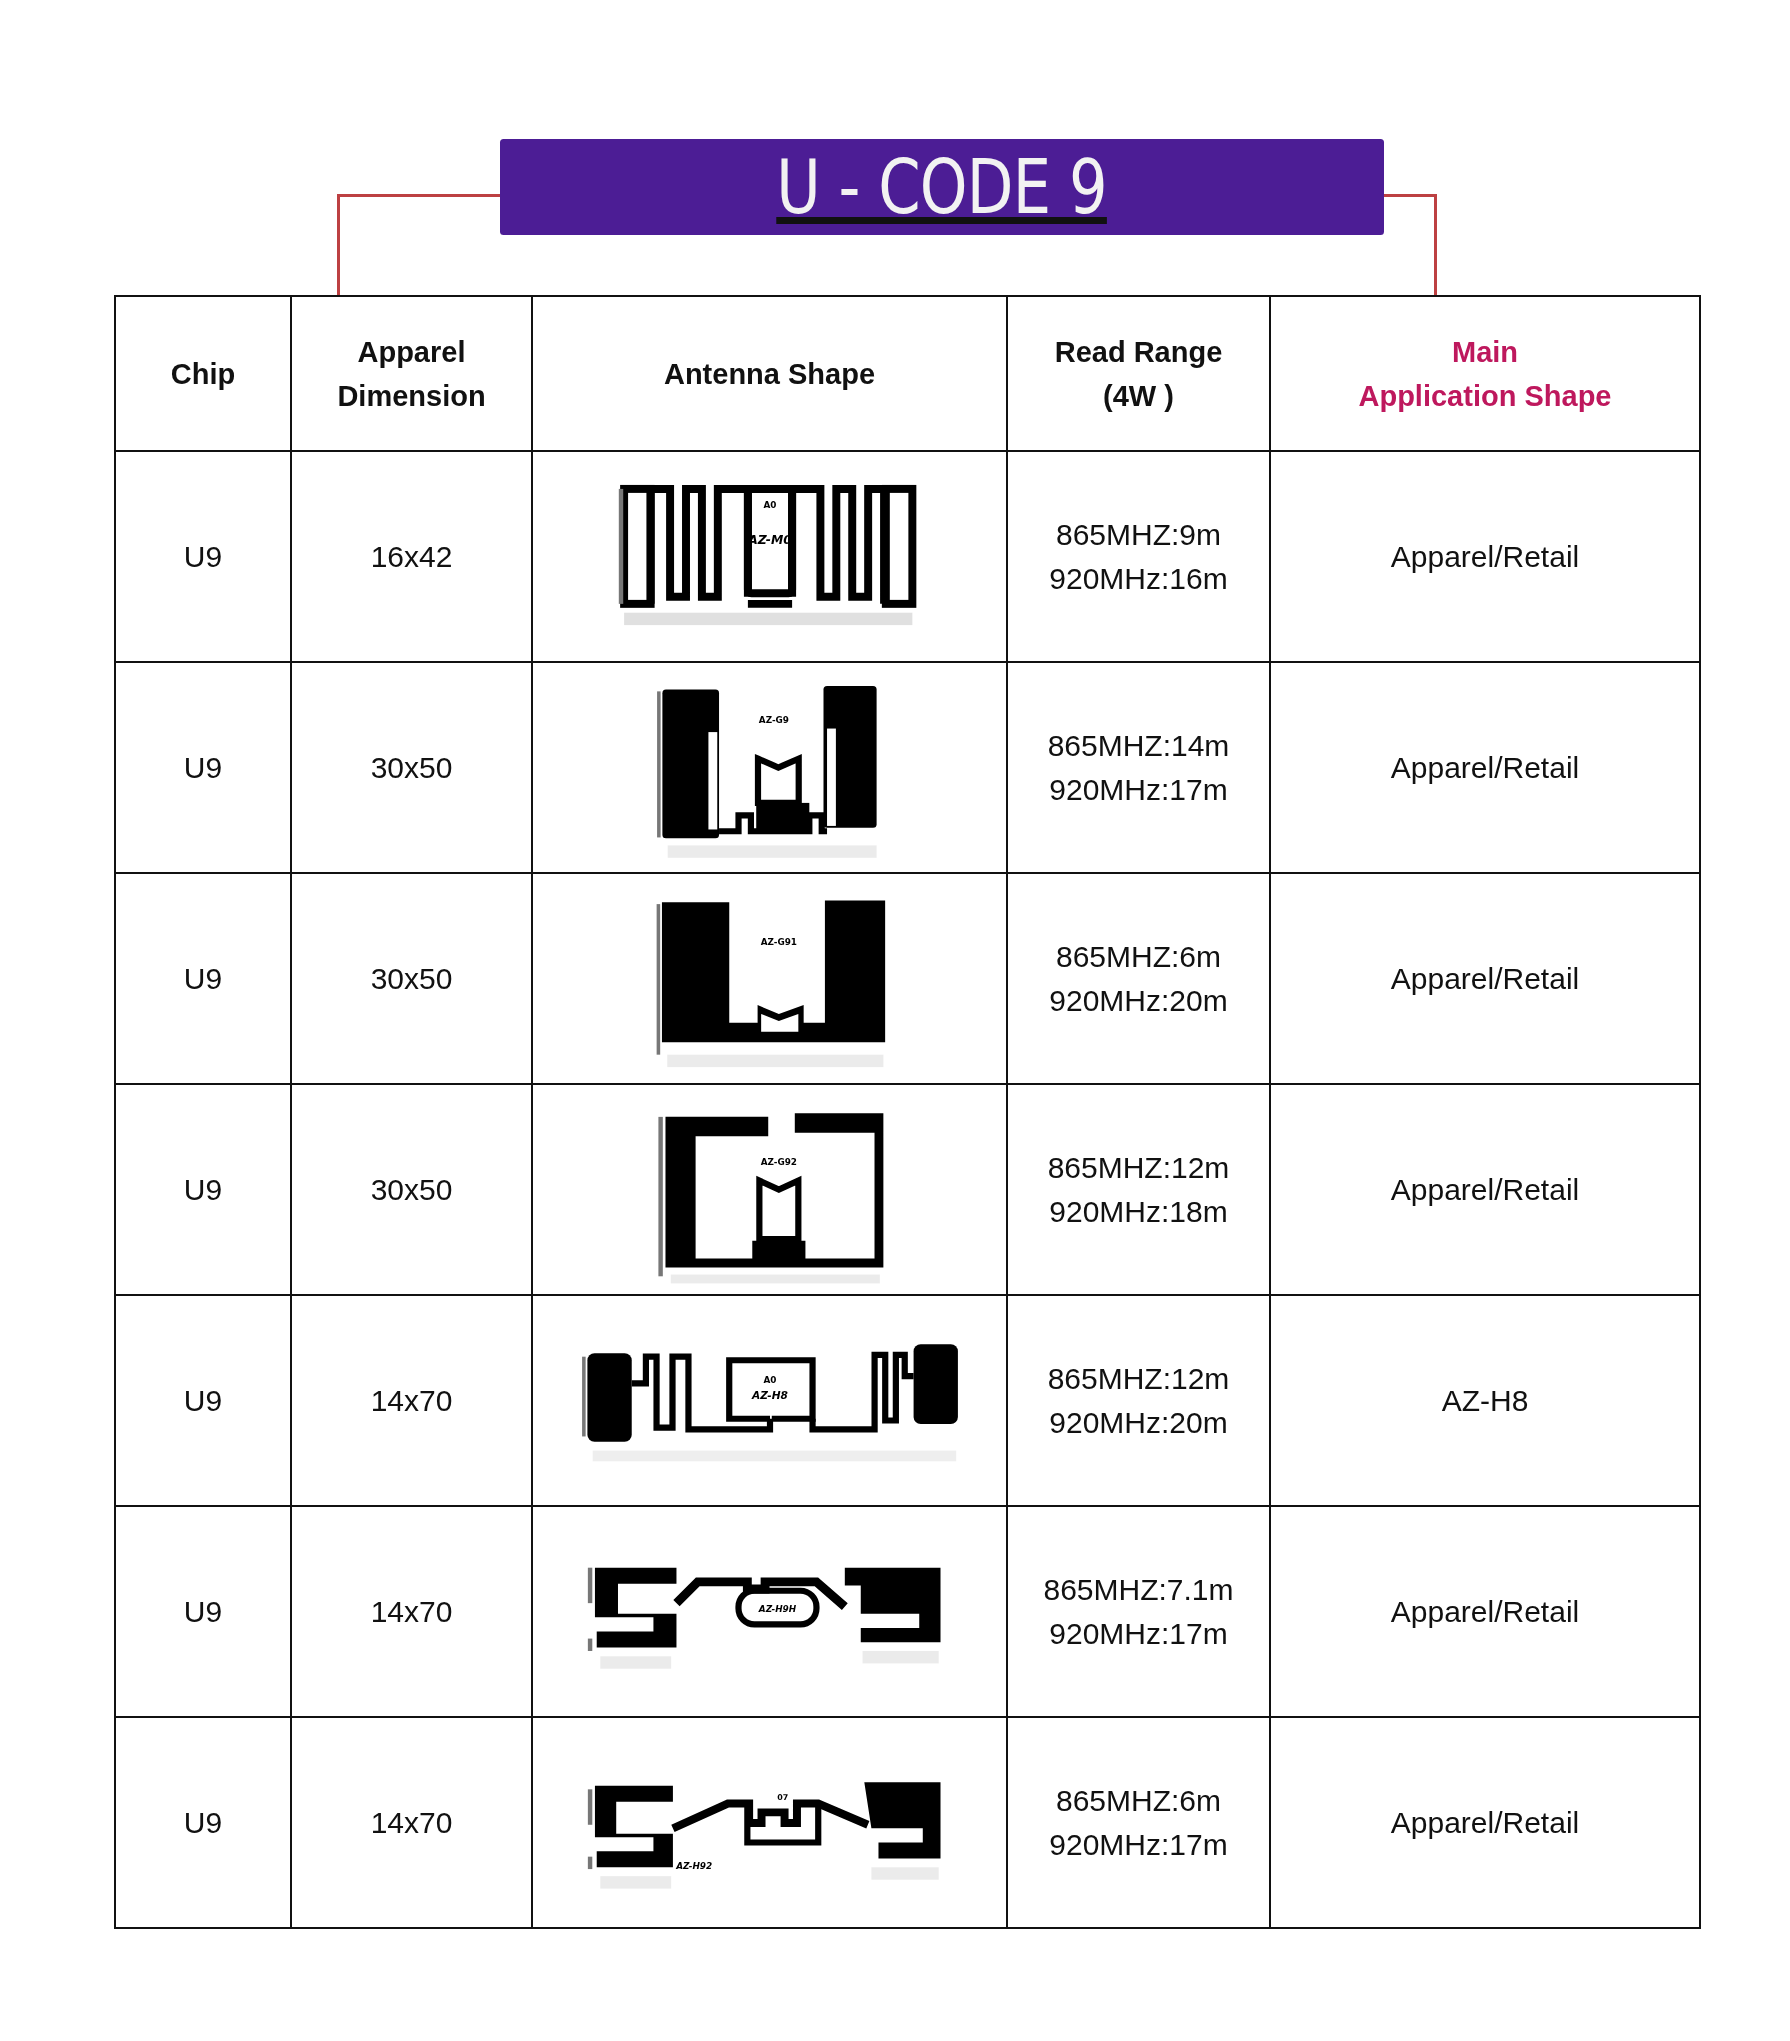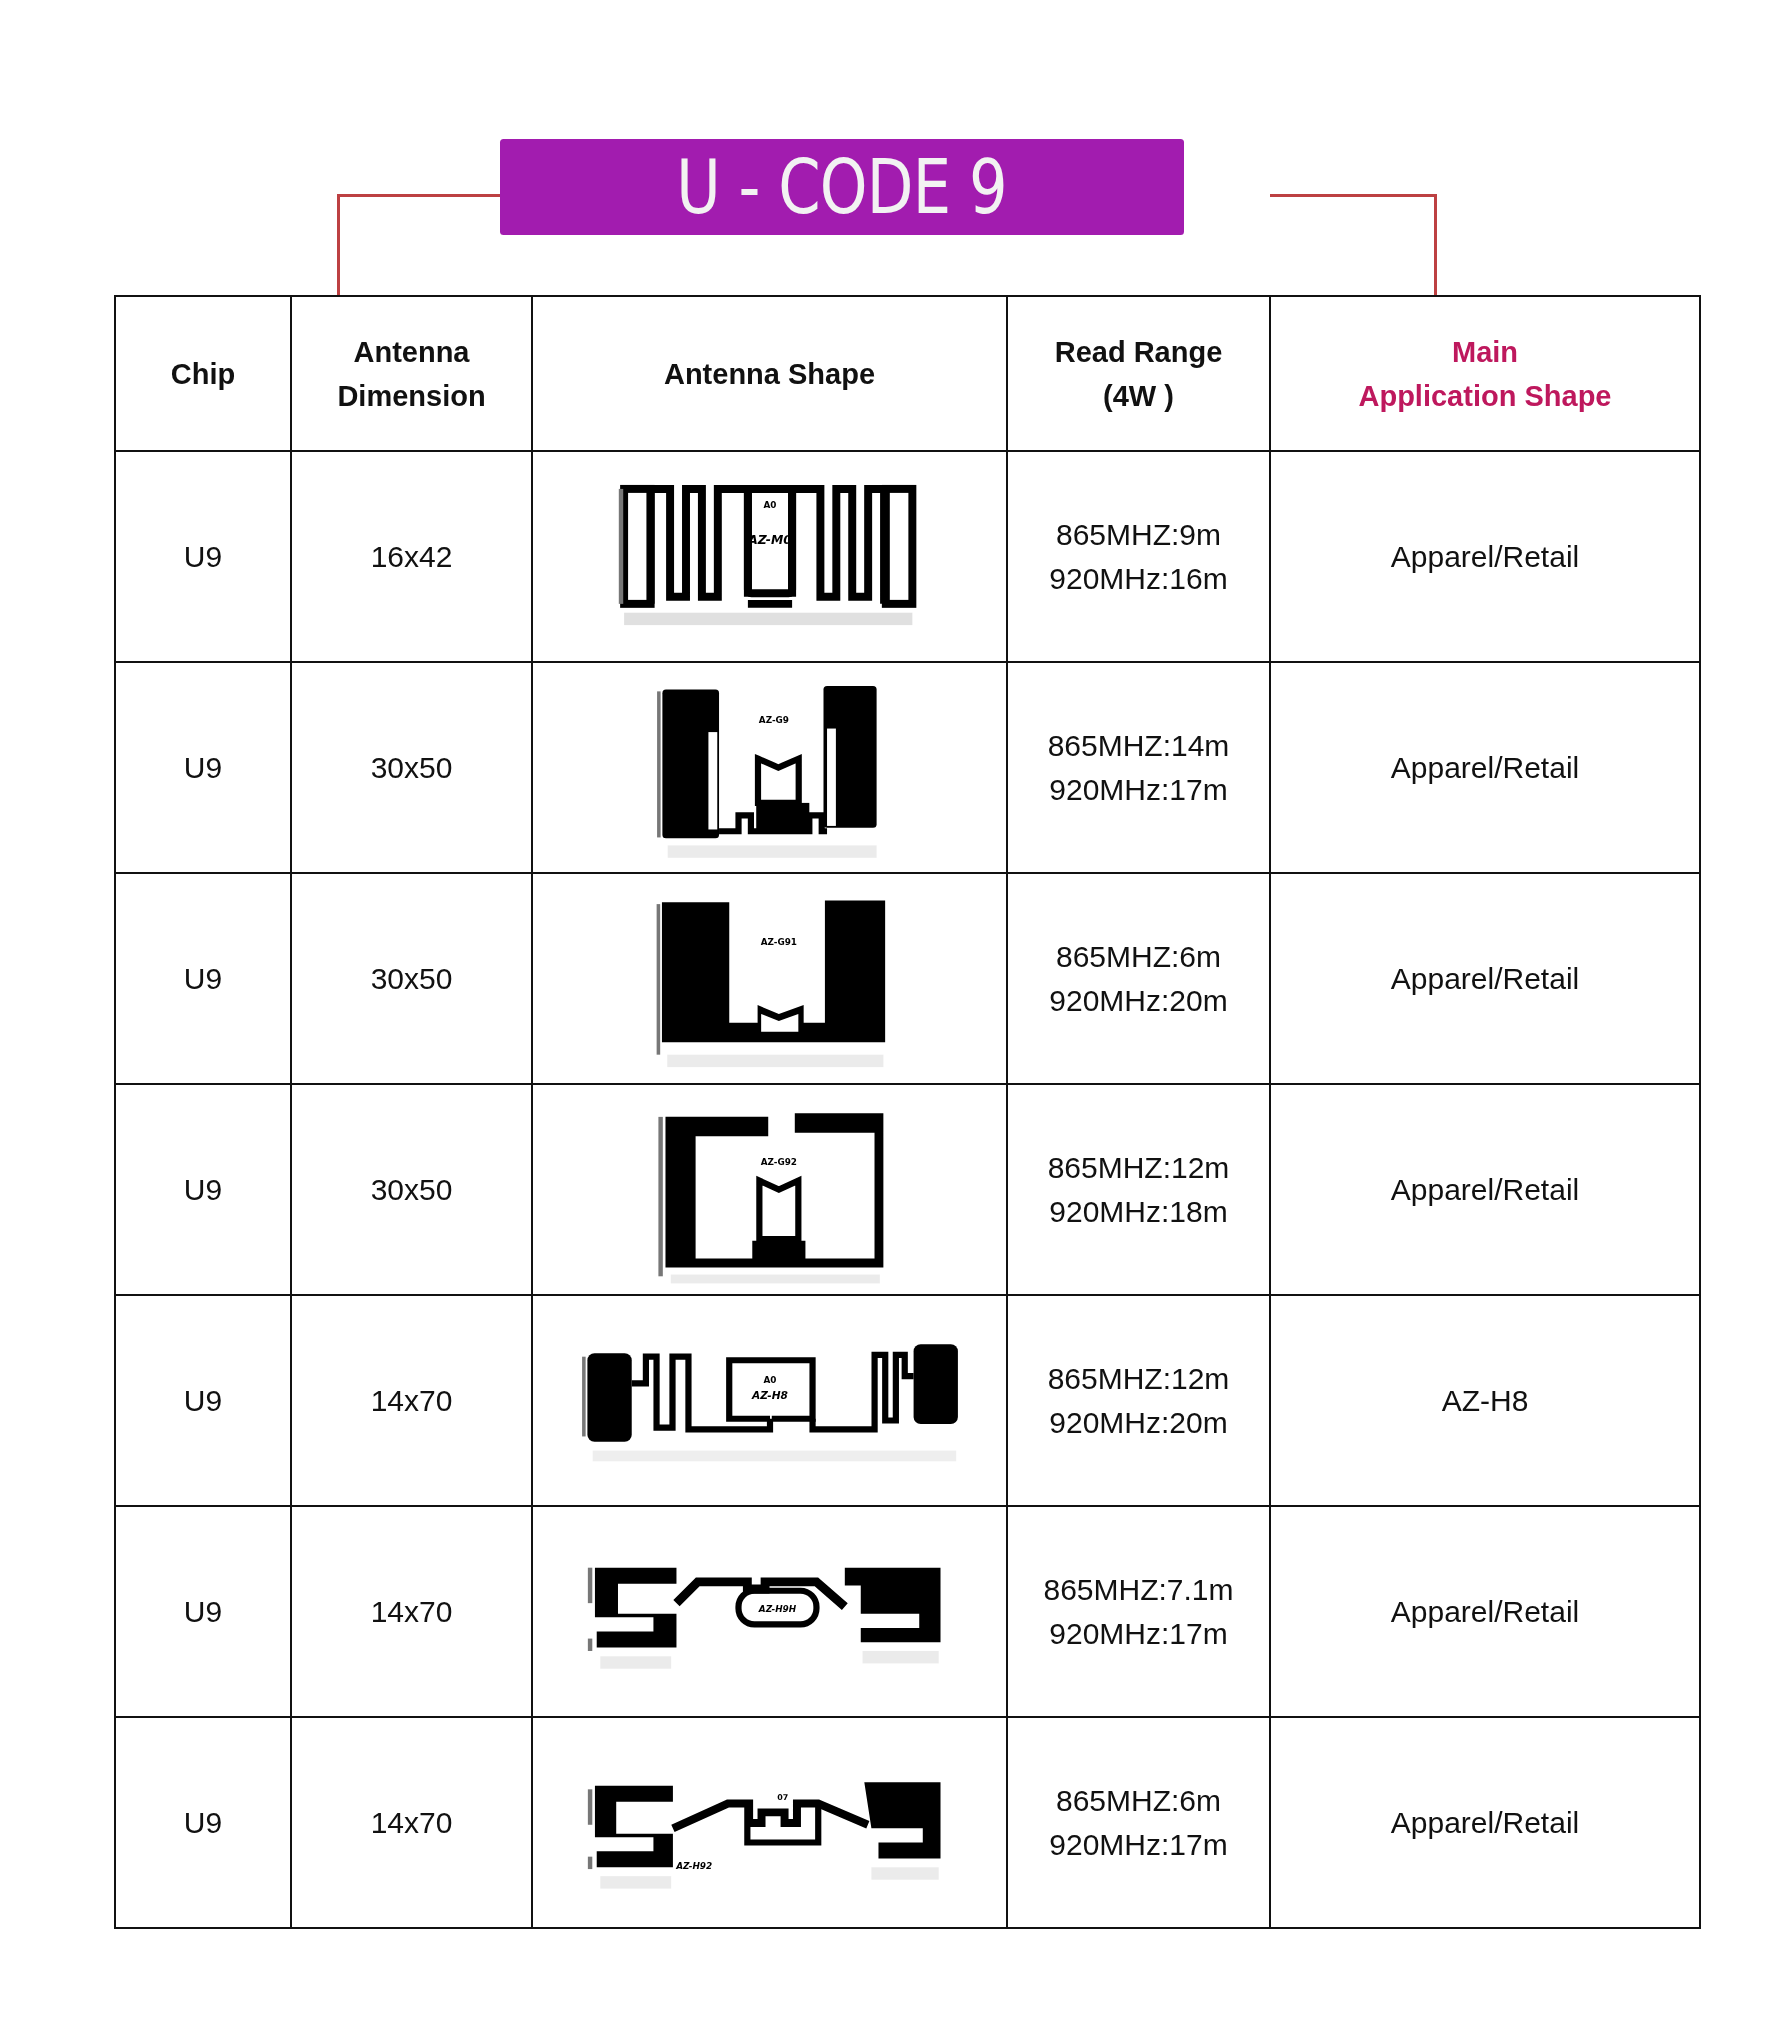--- a/index.html
+++ b/index.html
@@ -1,21 +1,21 @@
 <!DOCTYPE html>
 <html style="font-size:14px"><head>
 <meta charset="utf-8">
 <style>
   html, body { margin: 0; padding: 0; background: #ffffff; }
   body { width: 1790px; height: 2041px; position: relative; overflow: hidden;
          font-family: "Liberation Sans", "DejaVu Sans", sans-serif; color: #111; }
 
-  .title-box { position: absolute; left: 500px; top: 139px; width: 684px; height: 96px;
-               background: #a21caf; border-radius: 3.5px; display: flex; align-items: center;
-               justify-content: center; }
+  .title-box { position: absolute; left: 500px; top: 139px; width: 884px; height: 96px;
+               background: #4c1d95; border-radius: 3.5px; display: flex; align-items: center;
+               justify-content: center; text-decoration: underline; }
   .title-text { color: #f2f2f2; font-size: 74px; letter-spacing: -0.9px; font-family: "DejaVu Sans", sans-serif;
                 transform: scaleX(0.82); white-space: pre; }
   .conn { position: absolute; background: #bd4042; }
   .conn-l-h { left: 337px; top: 194px; width: 163px; height: 2.7px; }
   .conn-l-v { left: 337px; top: 194px; width: 2.7px; height: 102px; }
   .conn-r-h { left: 1270px; top: 194px; width: 167px; height: 2.7px; }
   .conn-r-v { left: 1434px; top: 194px; width: 2.7px; height: 102px; }
 
   table.spec { position: absolute; left: 114px; top: 295px; width: 1585px;
                border-collapse: collapse; table-layout: fixed; }
@@ -45,21 +45,21 @@
     <col style="width:176px">
       <col style="width:241px">
       <col style="width:475px">
       <col style="width:263px">
       <col style="width:430px">
   </colgroup>
   <thead>
     <tr>
       <th><span>Chip</span></th>
       <th>
-        <span class="line">Antenna</span>
+        <span class="line">Apparel</span>
         <span class="line">Dimension</span>
       </th>
       <th><span>Antenna Shape</span></th>
       <th>
         <span class="line">Read Range</span>
         <span class="line">(4W )</span>
       </th>
       <th class="accent">
         <span class="line">Main</span>
         <span class="line">Application Shape</span>

